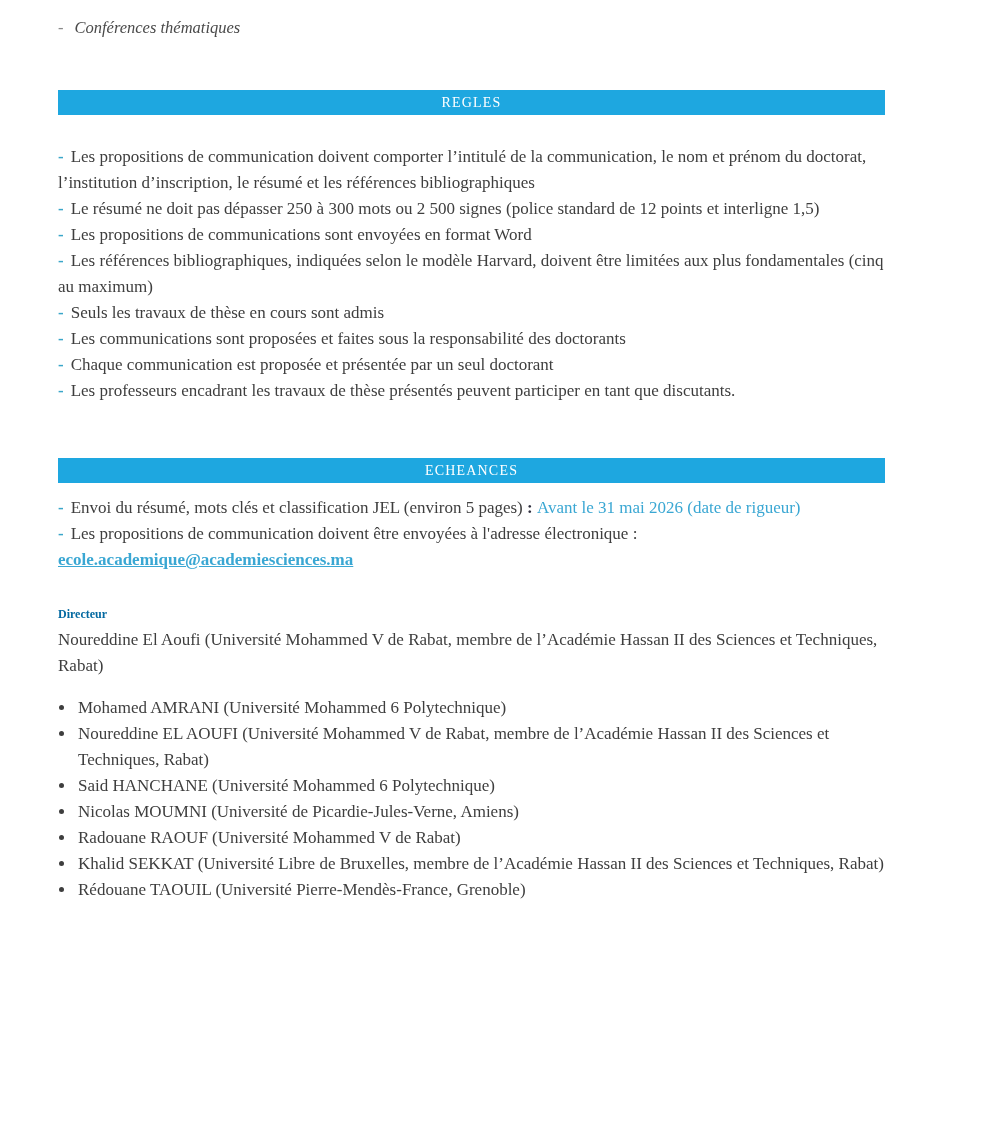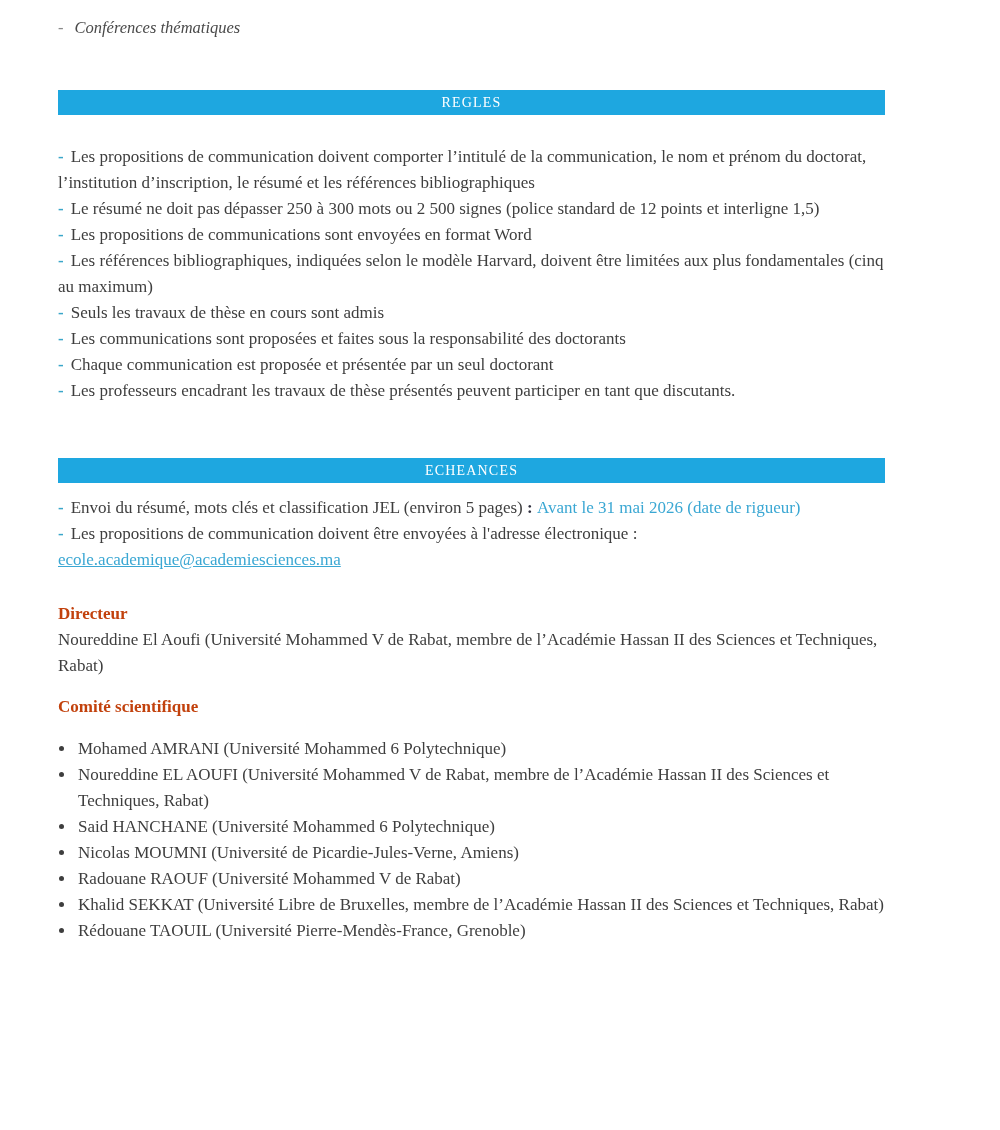--- a/index.html
+++ b/index.html
@@ -34,25 +34,25 @@
   
   .rules { margin-top:29px; line-height:26px; }
   .rules p { margin:0; }
   .dash { color:var(--dash,#3AA6C9); font-weight:bold; margin-right:7px; }
 
   
   .echeances { margin-top:12px; line-height:26px; }
   .echeances p { margin:0; }
   .accent { color:var(--accent,#3AA7D3); }
   .sep-bold { font-weight:bold; color:#2e2e3e; }
-  .email-link { color:var(--accent,#3AA7D3); text-decoration:underline; cursor:pointer; }
+  .email-link { color:var(--accent,#3AA7D3); text-decoration:underline; cursor:pointer;font-weight:bold; }
 
   
   .director { margin-top:28px; line-height:26px; }
-  .heading { font-weight:bold; color:#c2410c; margin:0; font-size:17px; line-height:26px; }
+  .heading { font-weight:bold; color:#0369a1; margin:0; font-size:12px; line-height:26px; }
   .director p, .committee p { margin:0; }
   .committee { margin-top:15px; line-height:26px; }
   .committee ul {
     margin:16px 0 0 -8px;
     padding-left:26px;
     list-style:disc outside;
   }
   .committee li { margin:0; padding-left:2px; }
 </style>
 </head>
@@ -84,21 +84,20 @@
     <p><span class="dash">-</span><span>Les propositions de communication doivent être envoyées à l'adresse électronique :</span></p>
     <p><a class="email-link">ecole.academique@academiesciences.ma</a></p>
   </div>
 
   <div class="director">
     <p class="heading">Directeur</p>
     <p>Noureddine El Aoufi (Université Mohammed V de Rabat, membre de l’Académie Hassan II des Sciences et Techniques, Rabat)</p>
   </div>
 
   <div class="committee">
-    <p class="heading">Comité scientifique</p>
     <ul>
       <li>Mohamed AMRANI (Université Mohammed 6 Polytechnique)</li>
       <li>Noureddine EL AOUFI (Université Mohammed V de Rabat, membre de l’Académie Hassan II des Sciences et Techniques, Rabat)</li>
       <li>Said HANCHANE (Université Mohammed 6 Polytechnique)</li>
       <li>Nicolas MOUMNI (Université de Picardie-Jules-Verne, Amiens)</li>
       <li>Radouane RAOUF (Université Mohammed V de Rabat)</li>
       <li>Khalid SEKKAT (Université Libre de Bruxelles, membre de l’Académie Hassan II des Sciences et Techniques, Rabat)</li>
       <li>Rédouane TAOUIL (Université Pierre-Mendès-France, Grenoble)</li>
     </ul>
   </div>

